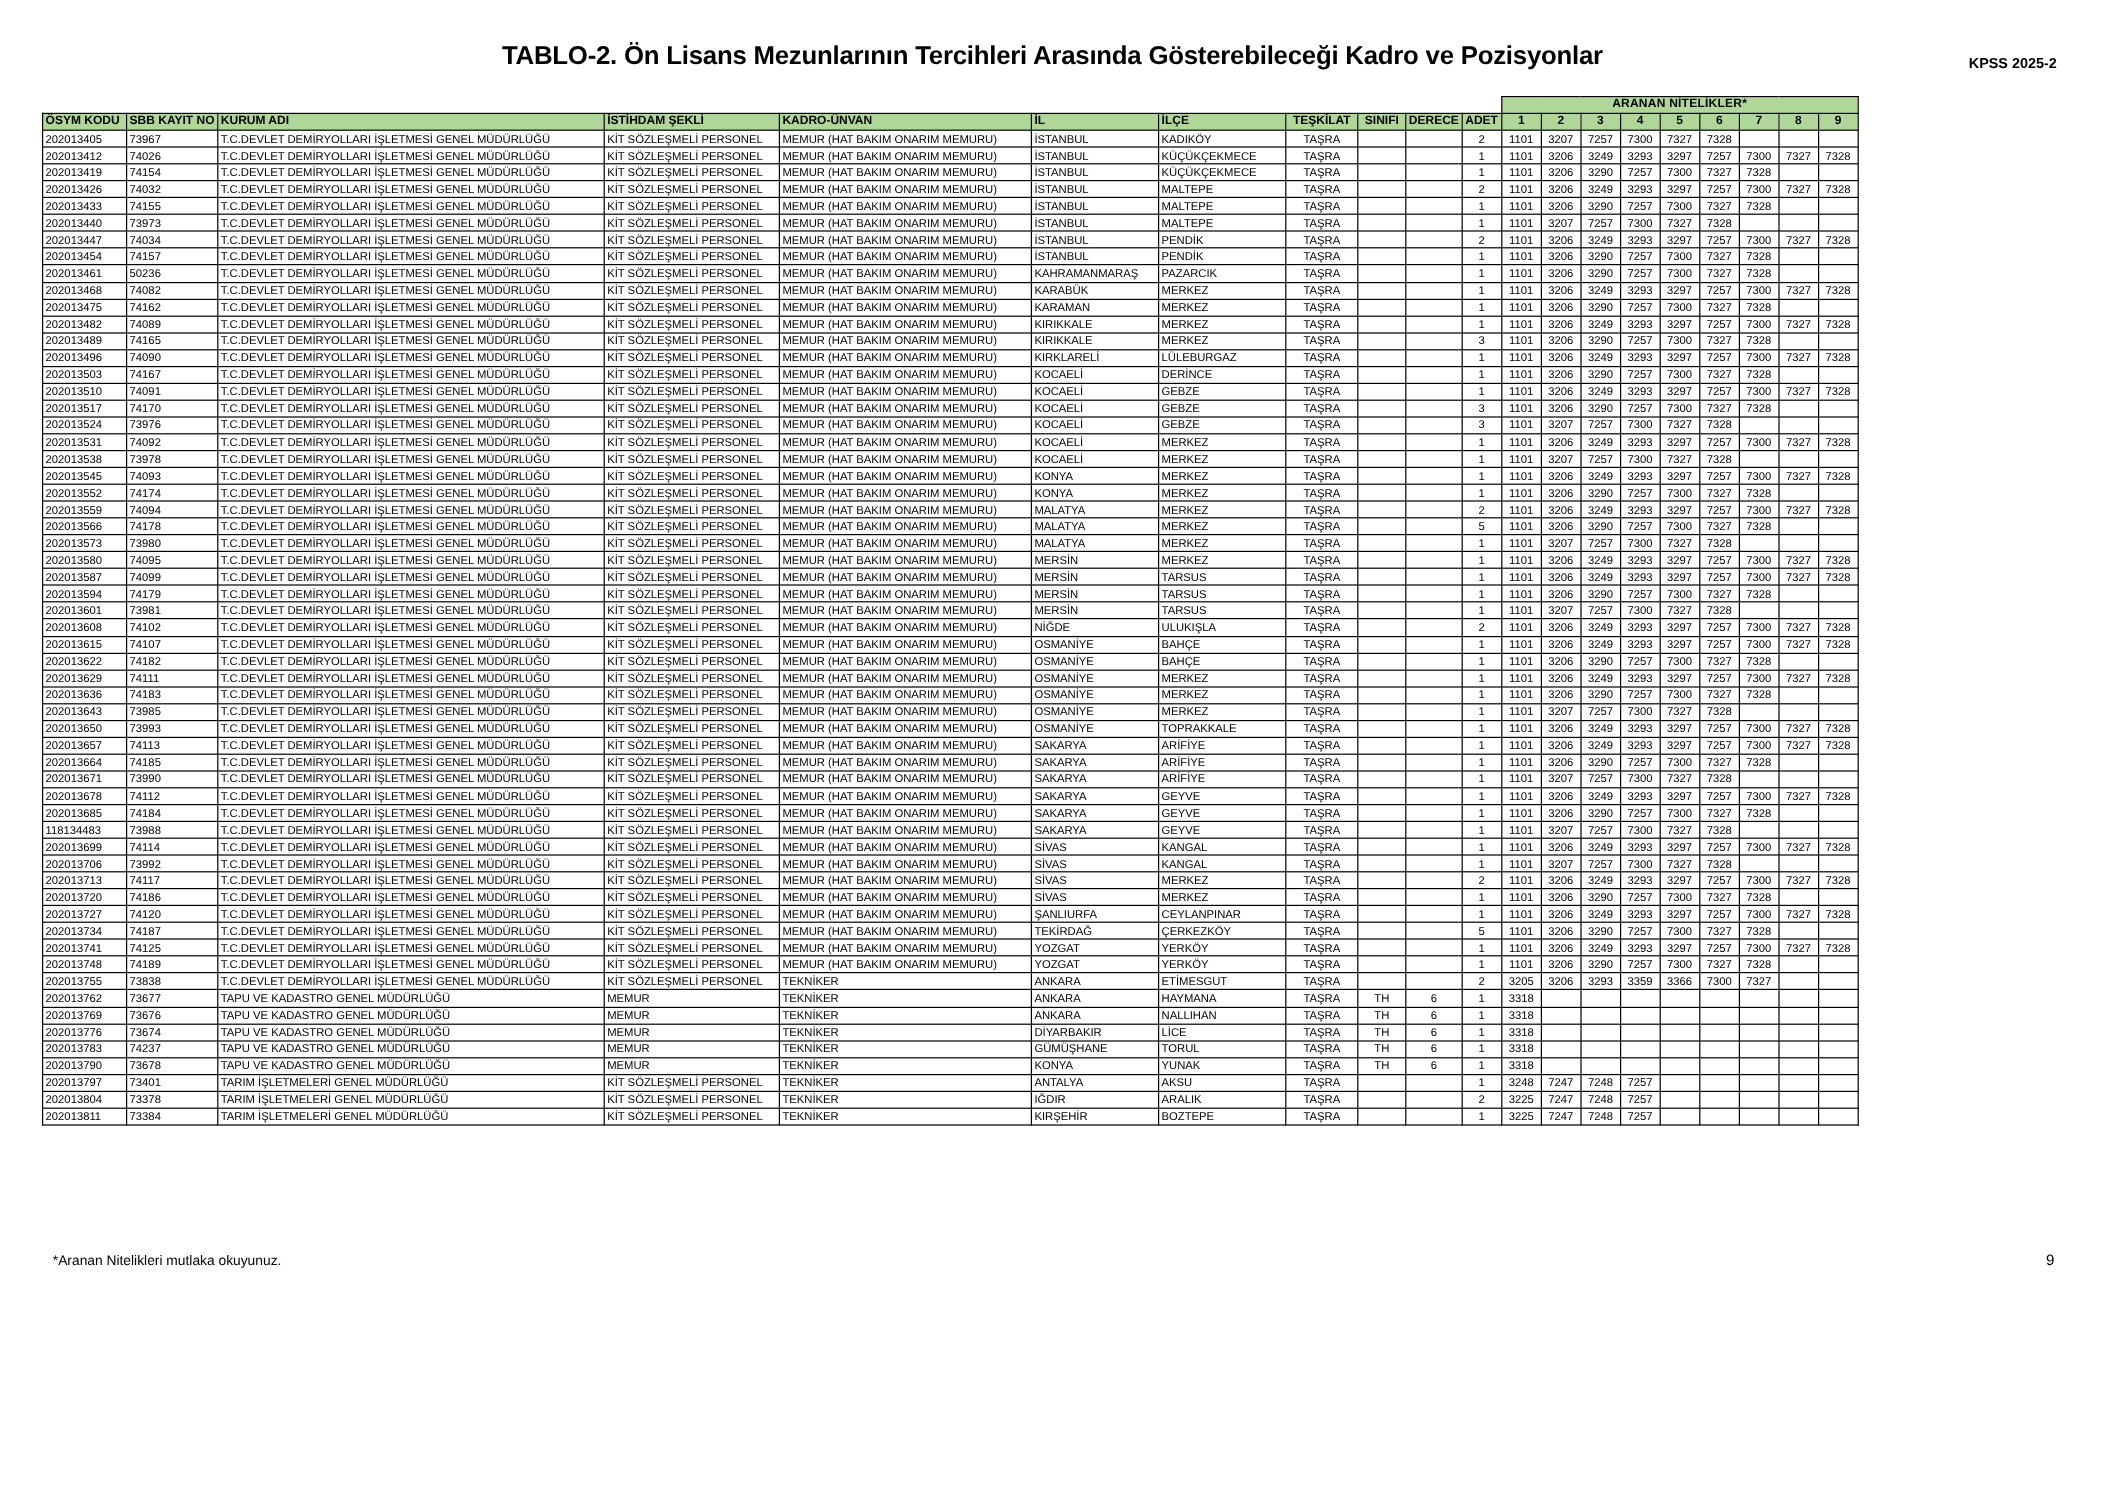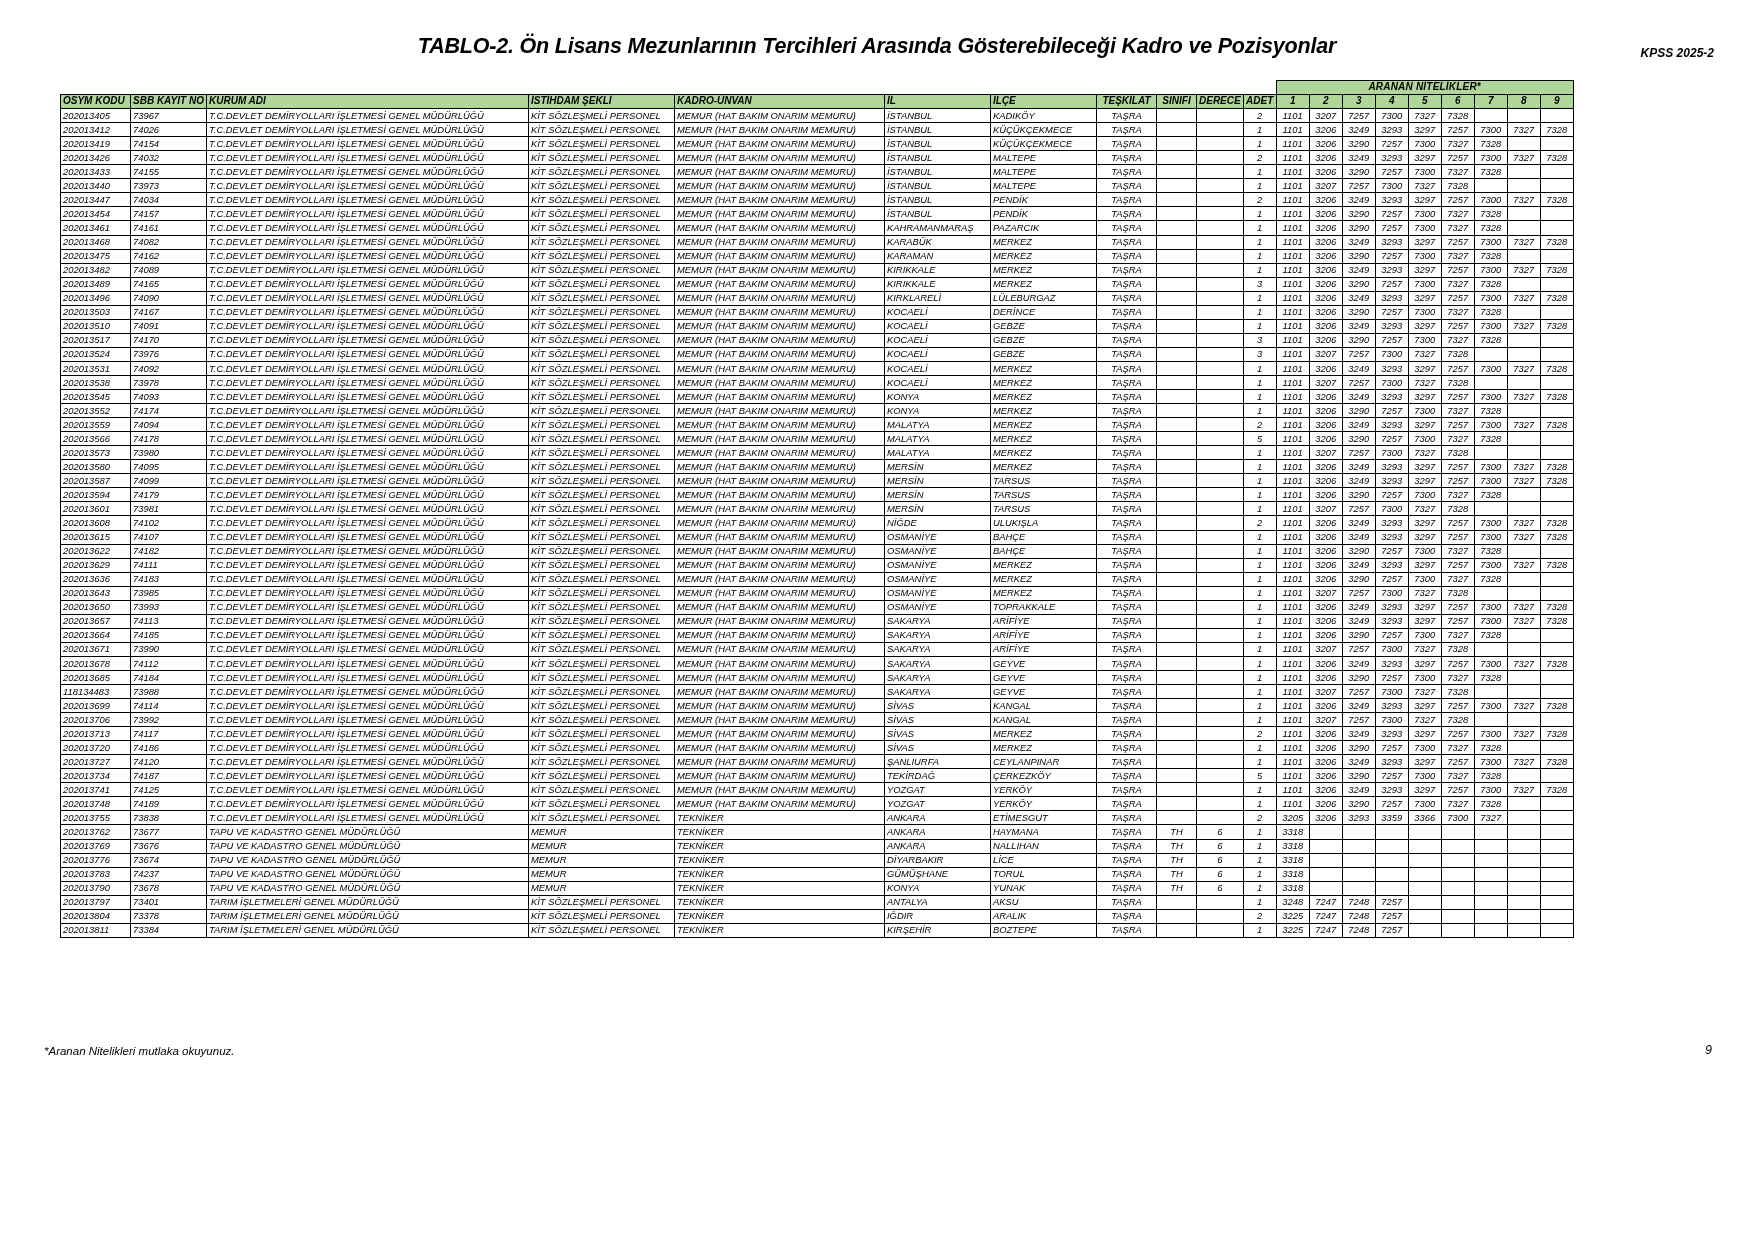--- a/index.html
+++ b/index.html
@@ -5,42 +5,42 @@
 <style>
   html,body{margin:0;padding:0;}
   body{
     width:1754px;height:1240px;
     background:#ffffff;
     font-family:"Liberation Sans","DejaVu Sans",sans-serif;
     color:#000;
     overflow:hidden;
     position:relative;
   }
-  .page{position:relative;width:1754px;height:1240px;box-sizing:border-box;font-style:italic;}
+  .page{position:relative;width:1754px;height:1240px;box-sizing:border-box;}
 
   
   .doc-head{
     position:absolute;left:0;top:34px;width:1754px;height:40px;
   }
   .doc-title{
     position:absolute;left:0;top:0;width:1754px;
     text-align:center;
     font-size:21.5px;font-weight:bold;
     letter-spacing:-0.2px;
     white-space:nowrap;
   }
   .kpss-label{
     position:absolute;right:40px;top:12px;
     font-size:12px;font-weight:bold;
     white-space:nowrap;
     margin-left:12px;
   }
 
   
-  .tbl-wrap{position:absolute;left:60px;top:80px;}
+  .tbl-wrap{position:absolute;left:35px;top:80px;}
   table.main{
     border-collapse:collapse;
     table-layout:fixed;
     font-size:9.4px;
     line-height:1.05;
   }
   table.main th,table.main td{
     border:1px solid #000;
     padding:0 2px;
     height:14.05px;
@@ -329,21 +329,21 @@
             <td class="num">3290</td>
             <td class="num">7257</td>
             <td class="num">7300</td>
             <td class="num">7327</td>
             <td class="num">7328</td>
             <td class="num"></td>
             <td class="num"></td>
           </tr>
           <tr>
             <td>202013461</td>
-            <td>74161</td>
+            <td>50236</td>
             <td>T.C.DEVLET DEMİRYOLLARI İŞLETMESİ GENEL MÜDÜRLÜĞÜ</td>
             <td>KİT SÖZLEŞMELİ PERSONEL</td>
             <td>MEMUR (HAT BAKIM ONARIM MEMURU)</td>
             <td>KAHRAMANMARAŞ</td>
             <td>PAZARCIK</td>
             <td class="ctr">TAŞRA</td>
             <td class="ctr"></td>
             <td class="ctr"></td>
             <td class="ctr">1</td>
             <td class="num">1101</td>

